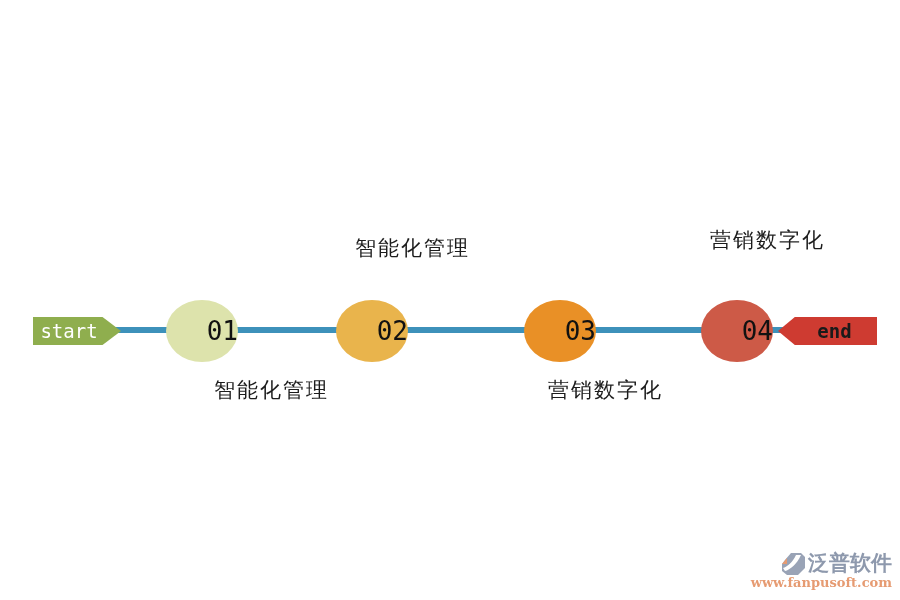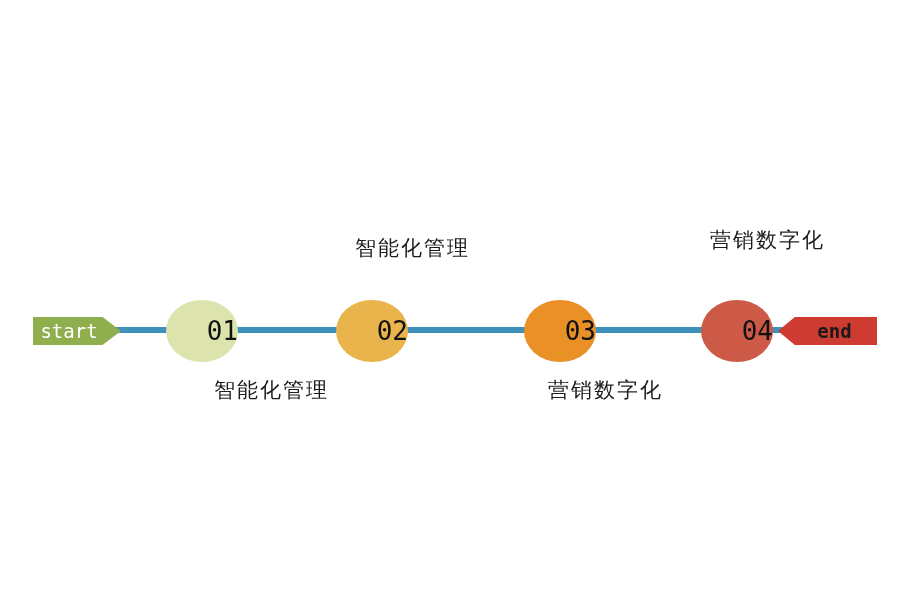--- a/index.html
+++ b/index.html
@@ -97,14 +97,25 @@
   </div>
   <div class="node node-4" style="background-color: rgb(205, 90, 71);">
     <span>04</span>
   </div>
 
   <div class="step-label label-below-1">智能化管理</div>
   <div class="step-label label-above-2">智能化管理</div>
   <div class="step-label label-below-3">营销数字化</div>
   <div class="step-label label-above-4">营销数字化</div>
 
+  <div class="watermark">
+    <div class="wm-row">
+      <svg class="wm-logo" viewBox="0 0 24 24">
+        <path d="M4 8 L10 1 L20 1 L24 5 L24 16 L17 23 L6 23 L1 19 L1 12 Z" fill="#99a3b6"></path>
+        <path d="M2 16 C6 15 12 10 15 3 L20 3 C16 12 9 18 4 19 Z" fill="#ffffff"></path>
+        <path d="M1 12 L6 6 L6 12 Z" fill="#e69b72"></path>
+      </svg>
+      <span class="wm-brand">泛普软件</span>
+    </div>
+    <span class="wm-url">www.fanpusoft.com</span>
+  </div>
 
 </div>
 
 </body></html>

